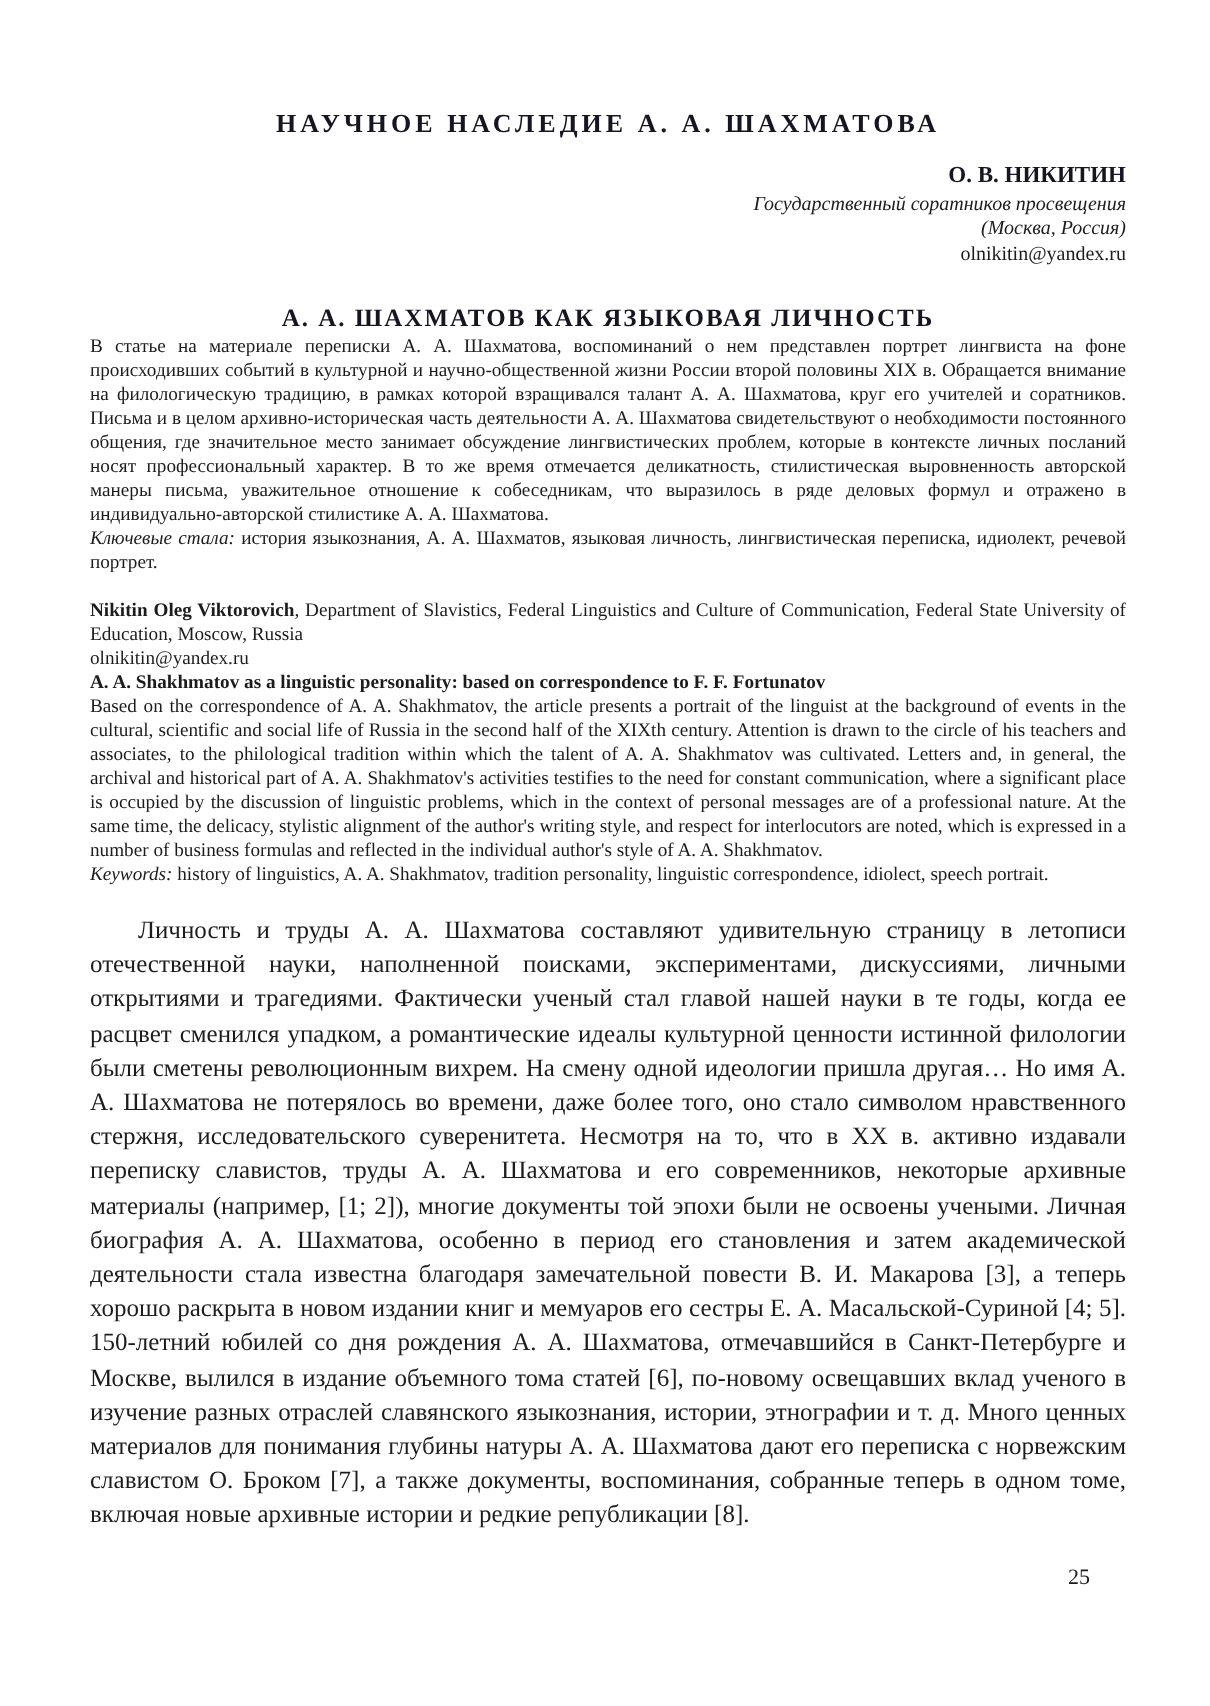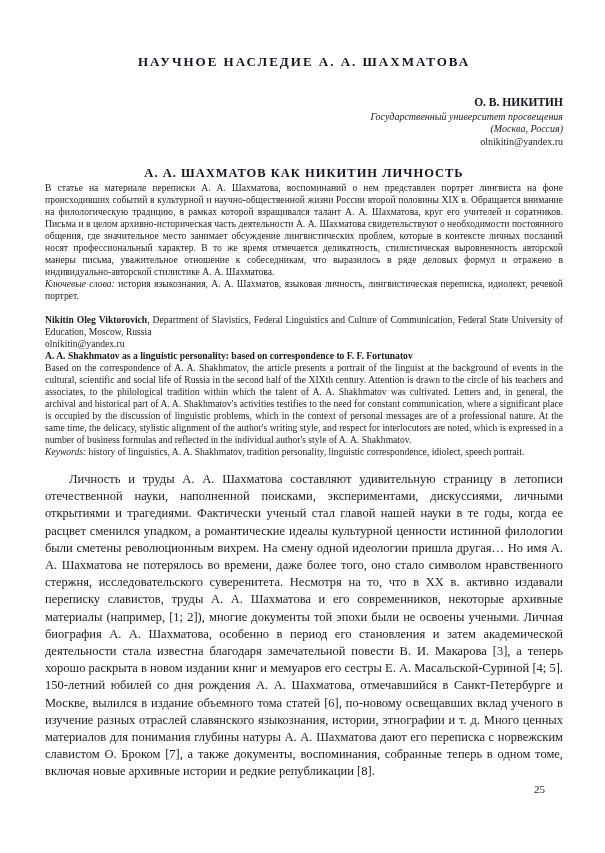--- a/index.html
+++ b/index.html
@@ -22,21 +22,21 @@
   .main-title {
     text-align: center;
     font-weight: bold;
     font-size: 13px;
     line-height: 20px;
     letter-spacing: 2px;
     color: #161622;
   }
   
   .author-block {
-    margin-top: 24px;
+    margin-top: 10px;
     text-align: right;
     line-height: 12.5px;
   }
   .author-name {
     font-weight: bold;
     font-size: 11.5px;
     color: #161622;
     margin-bottom: 2px;
   }
   .author-affil, .author-loc {
@@ -91,32 +91,32 @@
 <body>
 
 <div class="page">
 
   <div class="main-title">
     <div>НАУЧНОЕ НАСЛЕДИЕ А. А. ШАХМАТОВА</div>
   </div>
 
   <div class="author-block">
     <div class="author-name">О. В. НИКИТИН</div>
-    <div class="author-affil">Государственный университет просвещения</div>
+    <div class="author-affil">Государственный соратников просвещения</div>
     <div class="author-loc">(Москва, Россия)</div>
     <div class="author-email">olnikitin@yandex.ru</div>
   </div>
 
   <div class="article-title">
-    <div>А. А. ШАХМАТОВ КАК НИКИТИН ЛИЧНОСТЬ</div>
+    <div>А. А. ШАХМАТОВ КАК ЯЗЫКОВАЯ ЛИЧНОСТЬ</div>
   </div>
 
   <div class="abstract">
     <p>В статье на материале переписки А. А. Шахматова, воспоминаний о нем представлен портрет лингвиста на фоне происходивших событий в культурной и научно-общественной жизни России второй половины XIX в. Обращается внимание на филологическую традицию, в рамках которой взращивался талант А. А. Шахматова, круг его учителей и соратников. Письма и в целом архивно-историческая часть деятельности А. А. Шахматова свидетельствуют о необходимости постоянного общения, где значительное место занимает обсуждение лингвистических проблем, которые в контексте личных посланий носят профессиональный характер. В то же время отмечается деликатность, стилистическая выровненность авторской манеры письма, уважительное отношение к собеседникам, что выразилось в ряде деловых формул и отражено в индивидуально-авторской стилистике А. А. Шахматова.</p>
-    <p><span class="kw-label">Ключевые слова:</span><span> история языкознания, А. А. Шахматов, языковая личность, лингвистическая переписка, идиолект, речевой портрет.</span></p>
+    <p><span class="kw-label">Ключевые стала:</span><span> история языкознания, А. А. Шахматов, языковая личность, лингвистическая переписка, идиолект, речевой портрет.</span></p>
   </div>
 
   <div class="abstract en-block">
     <p><span class="bold">Nikitin Oleg Viktorovich</span><span>, Department of Slavistics, Federal Linguistics and Culture of Communication, Federal State University of Education, Moscow, Russia</span></p>
     <p>olnikitin@yandex.ru</p>
     <p class="bold">A. A. Shakhmatov as a linguistic personality: based on correspondence to F. F. Fortunatov</p>
     <p>Based on the correspondence of A. A. Shakhmatov, the article presents a portrait of the linguist at the background of events in the cultural, scientific and social life of Russia in the second half of the XIXth century. Attention is drawn to the circle of his teachers and associates, to the philological tradition within which the talent of A. A. Shakhmatov was cultivated. Letters and, in general, the archival and historical part of A. A. Shakhmatov's activities testifies to the need for constant communication, where a significant place is occupied by the discussion of linguistic problems, which in the context of personal messages are of a professional nature. At the same time, the delicacy, stylistic alignment of the author's writing style, and respect for interlocutors are noted, which is expressed in a number of business formulas and reflected in the individual author's style of A. A. Shakhmatov.</p>
     <p><span class="kw-label">Keywords:</span><span> history of linguistics, A. A. Shakhmatov, tradition personality, linguistic correspondence, idiolect, speech portrait.</span></p>
   </div>
 

